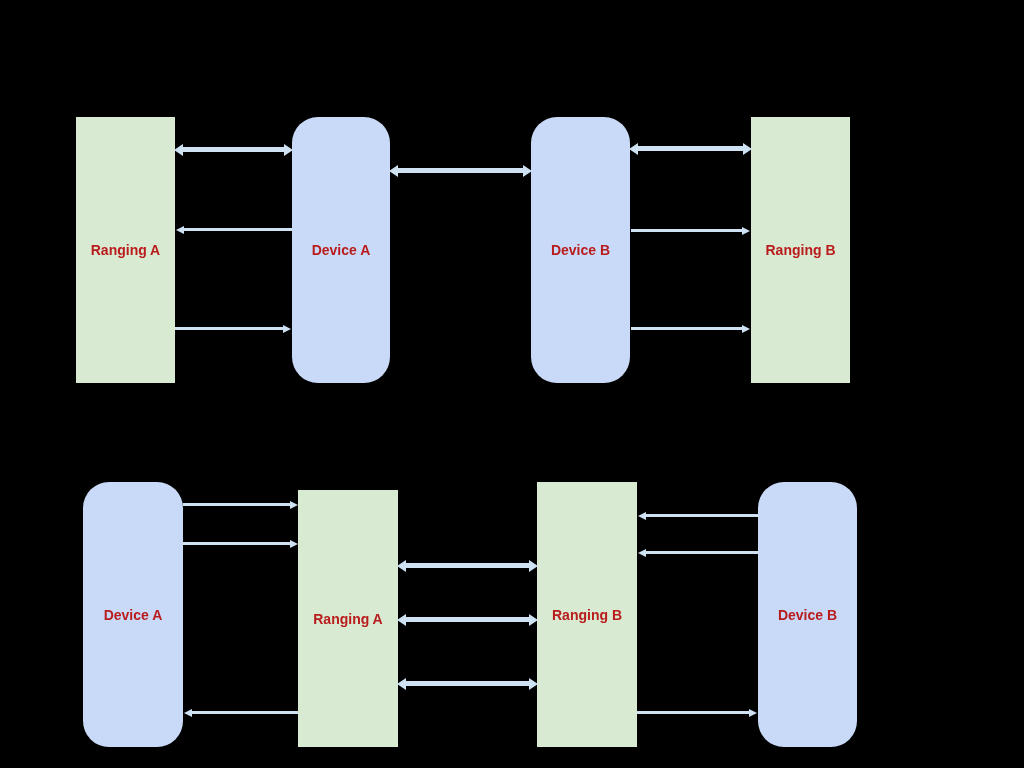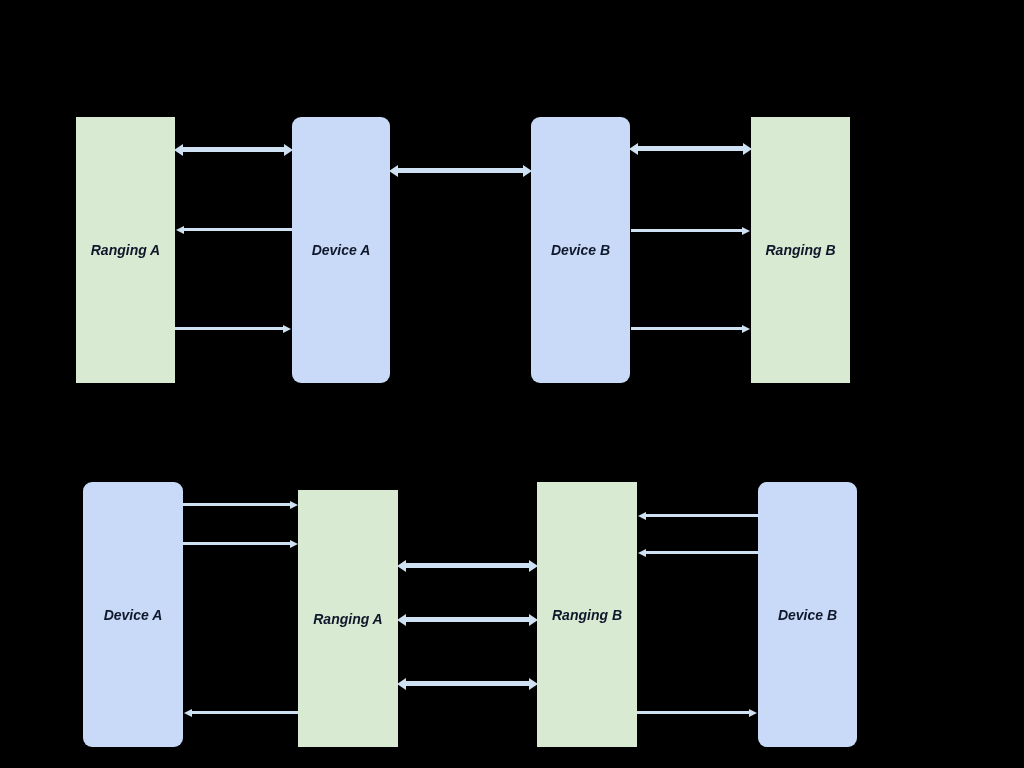--- a/index.html
+++ b/index.html
@@ -19,25 +19,24 @@
 
   
   .node {
     position: absolute;
     display: flex;
     align-items: center;
     justify-content: center;
     text-align: center;
     font-weight: bold;
     font-size: 14px;
-    color: #0f172a;
-    font-style: italic;
+    color: #b91c1c;
   }
   .node.green { background: #d9ead3; }
-  .node.blue  { background: #c9daf8; border-radius: 9px; }
+  .node.blue  { background: #c9daf8; border-radius: 26px; }
 
   
   #ranging-a-top { left: 76px;  top: 117px; width: 99px;  height: 266px; }
   #device-a-top  { left: 292px; top: 117px; width: 98px;  height: 266px; }
   #device-b-top  { left: 531px; top: 117px; width: 99px;  height: 266px; }
   #ranging-b-top { left: 751px; top: 117px; width: 99px;  height: 266px; }
 
   
   #device-a-bottom  { left: 83px;  top: 482px; width: 100px; height: 265px; }
   #ranging-a-bottom { left: 298px; top: 490px; width: 100px; height: 257px; }

